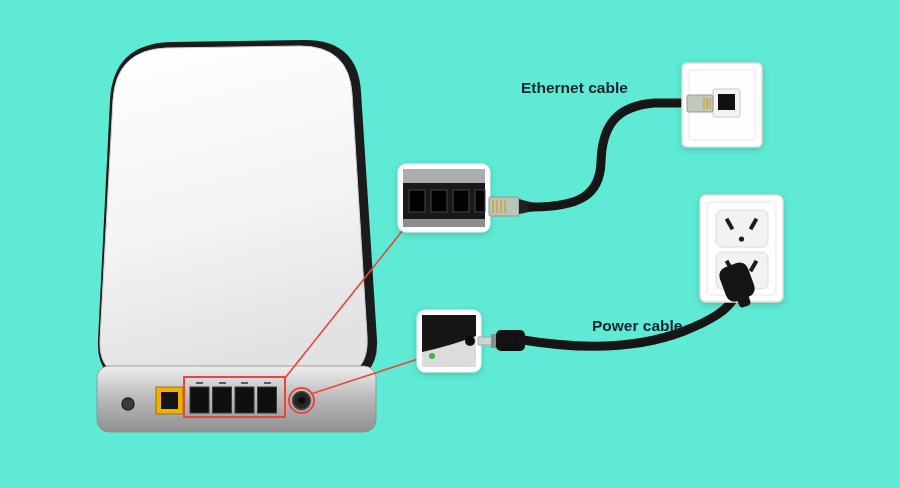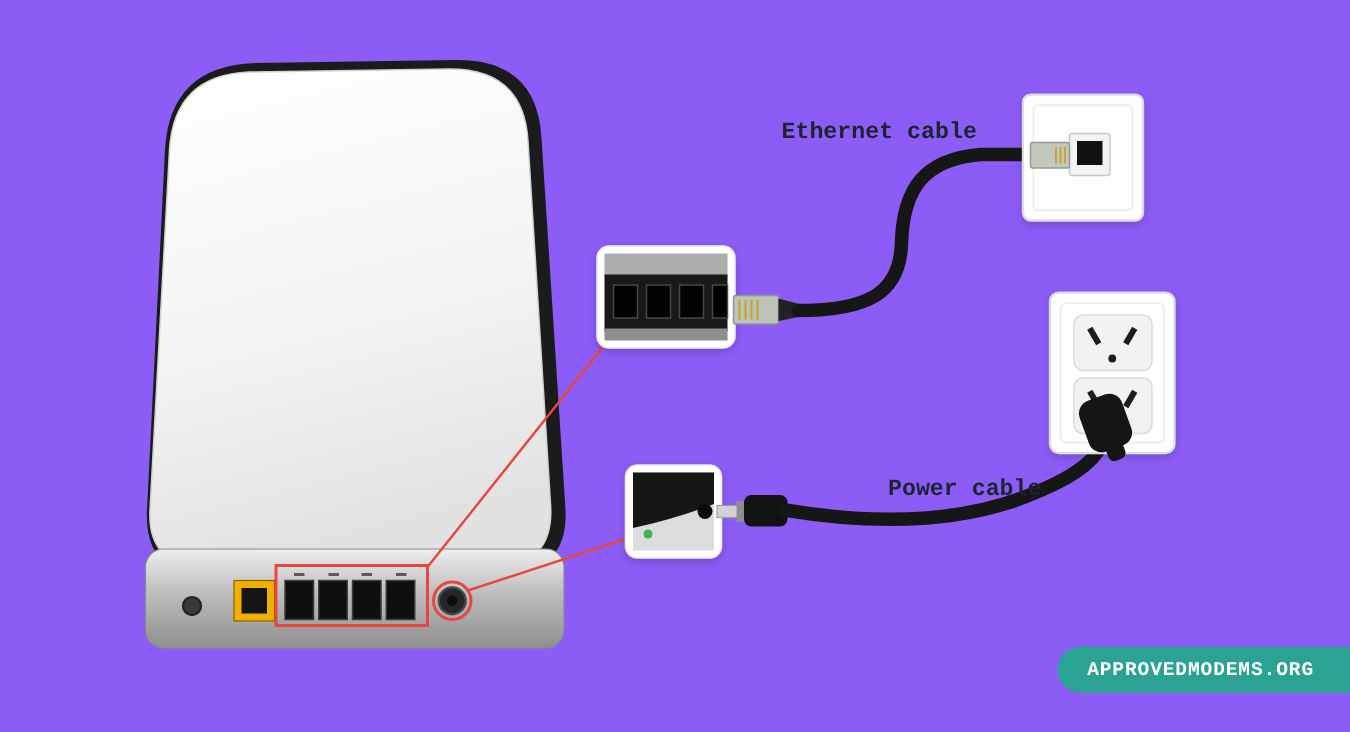--- a/index.html
+++ b/index.html
@@ -1,22 +1,22 @@
 <!DOCTYPE html>
 <html><head>
 <meta charset="utf-8">
 <style>
   html, body { margin: 0; padding: 0; }
   #scene {
     position: relative;
     width: 900px;
     height: 488px;
-    background: #8b5cf6;
+    background: #5eead4;
     overflow: hidden;
-    font-family: Liberation Mono, monospace;
+    font-family: Liberation Sans, sans-serif;
   }
   #scene svg.layer {
     position: absolute;
     left: 0; top: 0;
   }
   .label {
     position: absolute;
     font-weight: 700;
     font-size: 15.5px;
     color: #1c2430;
@@ -182,15 +182,14 @@
         <rect x="722" y="264" width="30" height="36" rx="9" fill="#151515"></rect>
         <rect x="731" y="294" width="12" height="14" rx="4" fill="#151515"></rect>
       </g>
     </g>
   </svg>
 
   <div class="label" id="ethernet-label">Ethernet cable</div>
 
   <div class="label" id="power-label">Power cable</div>
 
-  <div id="watermark">APPROVEDMODEMS.ORG</div>
 
 </div>
 
 </body></html>

